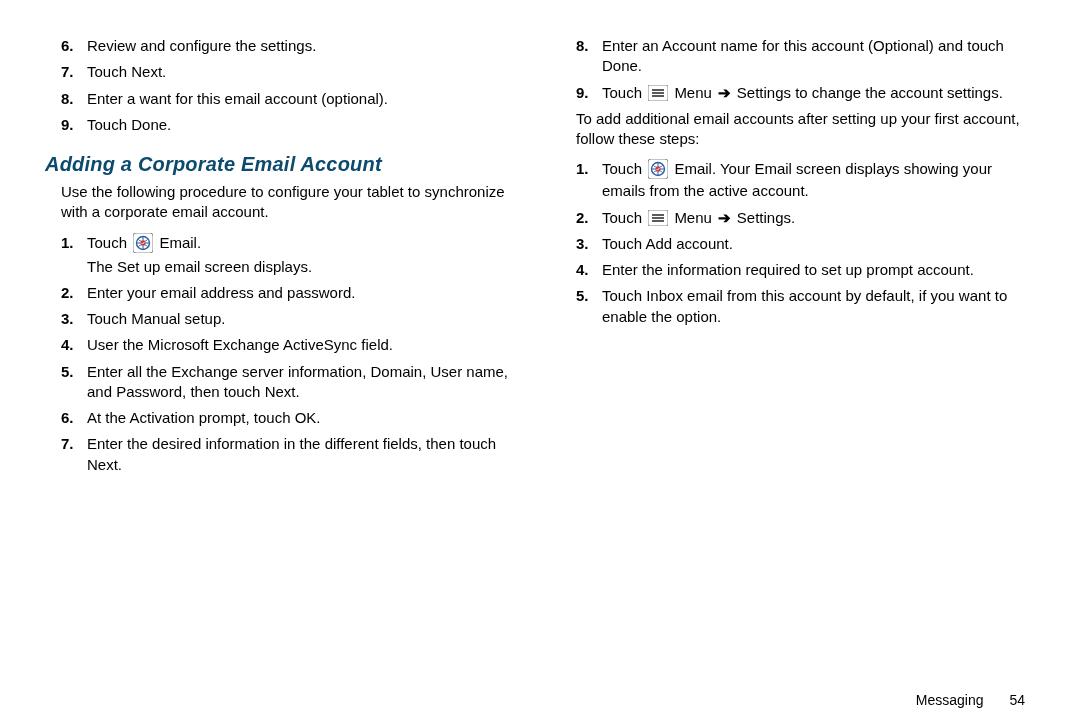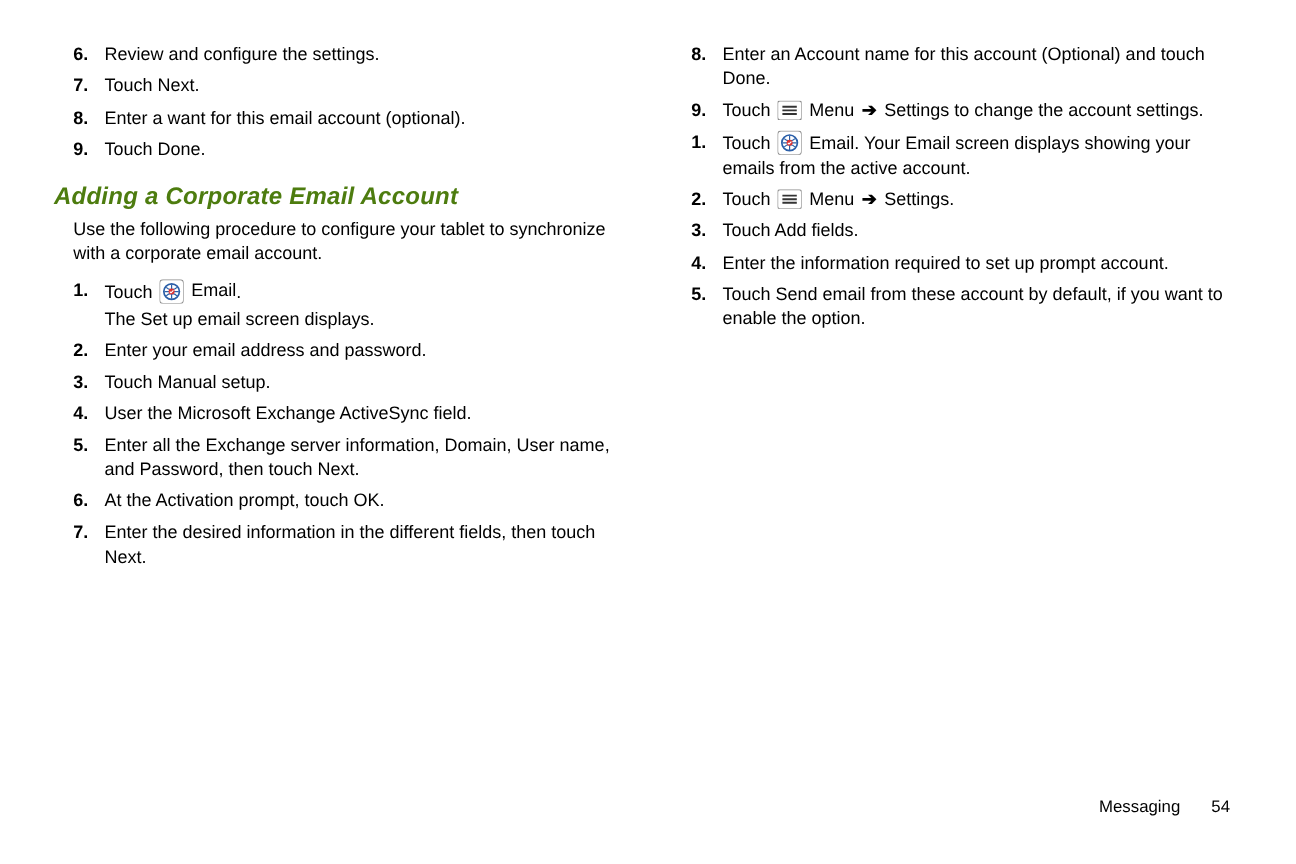--- a/index.html
+++ b/index.html
@@ -19,21 +19,21 @@
     gap: 40px;
   }
   .col {
     flex: 1;
     min-width: 0;
   }
   h2.section {
     font-family: Arial, Helvetica, sans-serif;
     font-style: italic;
     font-weight: bold;
-    color: #4d7c0f;
+    color: #0c4a6e;
     font-size: 20px;
     margin: 18px 0 6px 0;
     letter-spacing: 0.2px;
   }
   p.intro {
     margin: 4px 0 10px 16px;
     line-height: 1.35;
   }
   ol {
     list-style: none;
@@ -61,21 +61,21 @@
   .b { font-weight: normal; margin-top: 48px; }
   .icon {
     display: inline-block;
     vertical-align: middle;
     margin: 0 2px 2px 2px;
   }
   .icon svg { display: block; }
   .arrow { font-weight: bold; padding: 0 2px; }
   .footer {
     position: absolute;
-    bottom: 40px;
+    bottom: 12px;
     right: 55px;
     font-size: 14px;
   }
   .footer .section-name { margin-right: 22px; }
 </style>
 </head>
 <body>
 
 <div class="page">
 
@@ -179,20 +179,21 @@
                 <line x1="4" y1="5" x2="16" y2="5" stroke="#333" stroke-width="1.6"></line>
                 <line x1="4" y1="8" x2="16" y2="8" stroke="#333" stroke-width="1.6"></line>
                 <line x1="4" y1="11" x2="16" y2="11" stroke="#333" stroke-width="1.6"></line>
               </svg>
           </span>
           <span class="b">Menu</span><span class="arrow"> ➔ </span><span class="b">Settings</span><span> to change the account settings.</span>
         </span>
       </li>
     </ol>
 
+    <p class="intro">To add additional email accounts after setting up your first account, follow these steps:</p>
 
     <ol>
       <li>
         <span class="num">1.</span>
         <span class="content">
           <span>Touch </span>
           <span class="icon">
             <svg width="20" height="20" viewBox="0 0 20 20">
                 <rect x="0" y="0" width="20" height="20" rx="3" fill="#fff" stroke="#888" stroke-width="1"></rect>
                 <circle cx="10" cy="10" r="6.5" fill="none" stroke="#2b5fa8" stroke-width="1.4"></circle>
@@ -215,31 +216,31 @@
                 <line x1="4" y1="8" x2="16" y2="8" stroke="#333" stroke-width="1.6"></line>
                 <line x1="4" y1="11" x2="16" y2="11" stroke="#333" stroke-width="1.6"></line>
               </svg>
           </span>
           <span class="b">Menu</span><span class="arrow"> ➔ </span><span class="b">Settings</span><span>.</span>
         </span>
       </li>
       <li>
         <span class="num">3.</span>
         <span class="content">
-          <span>Touch </span><span class="b">Add fields</span><span>.</span>
+          <span>Touch </span><span class="b">Add account</span><span>.</span>
         </span>
       </li>
       <li>
         <span class="num">4.</span>
         <span class="content">Enter the information required to set up prompt account.</span>
       </li>
       <li>
         <span class="num">5.</span>
         <span class="content">
-          <span>Touch </span><span class="b">Send email from these account by default</span><span>, if you want to enable the option.</span>
+          <span>Touch </span><span class="b">Inbox email from this account by default</span><span>, if you want to enable the option.</span>
         </span>
       </li>
     </ol>
   </div>
 </div>
 
 <div class="footer">
   <span class="section-name">Messaging</span>
   <span>54</span>
 </div>

